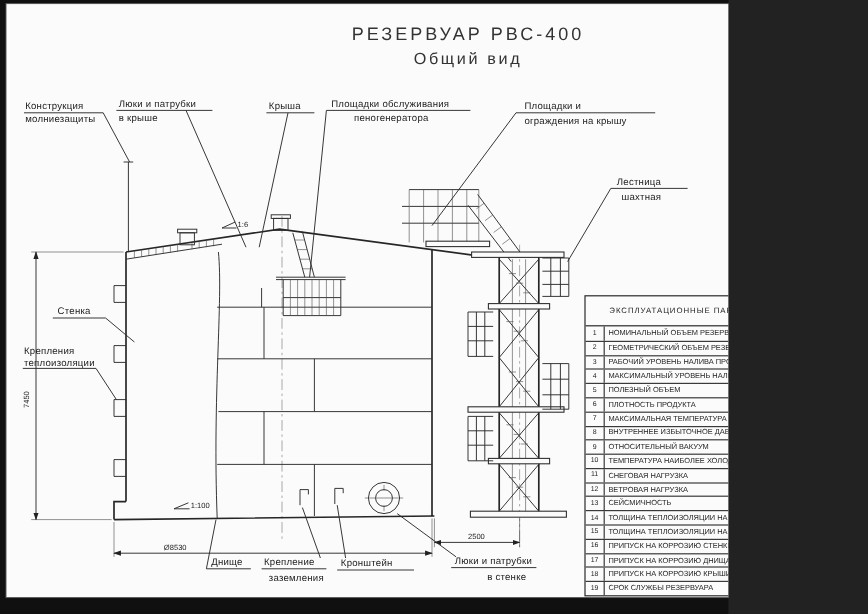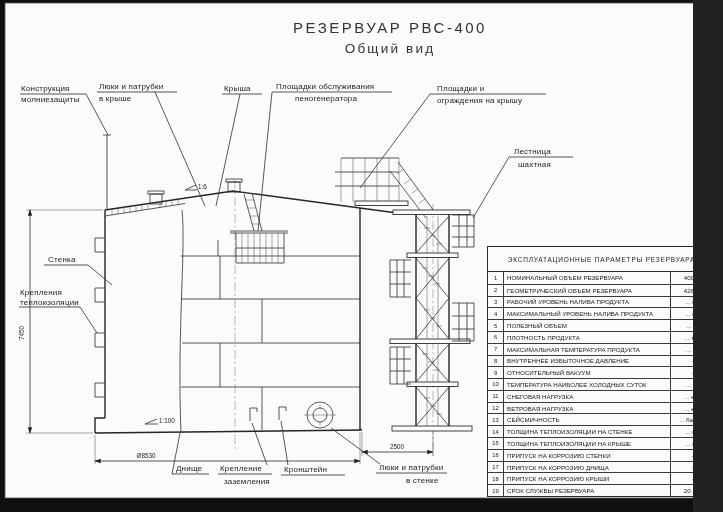--- a/index.html
+++ b/index.html
@@ -1,16 +1,16 @@
 <!DOCTYPE html>
 <html><head>
 <meta charset="utf-8">
 <style>
   html,body{margin:0;padding:0;background:#222;}
-  .page{position:relative;width:693px;height:512px;background:#101010;overflow:hidden;
+  .page{position:relative;width:607px;height:512px;background:#101010;overflow:hidden;
         font-family:"Liberation Sans","DejaVu Sans",sans-serif;}
   svg{position:absolute;left:0;top:0;}
   svg .ln{stroke:#2e2e2e;stroke-width:.8;fill:none;}
   svg .tk{stroke:#262626;stroke-width:1.4;fill:none;}
   svg .thin{stroke:#4a4a4a;stroke-width:.5;fill:none;}
   svg .axis{stroke:#8a8a8a;stroke-width:.6;fill:none;stroke-dasharray:9 3 2 3;}
   svg .plat{fill:#fbfbfb;stroke:#2e2e2e;stroke-width:.9;}
   svg text{fill:#1c1c1c;font-family:"Liberation Sans","DejaVu Sans",sans-serif;}
   svg .lbl{font-size:8px;letter-spacing:.2px;}
   svg .dim{font-size:6.3px;}

